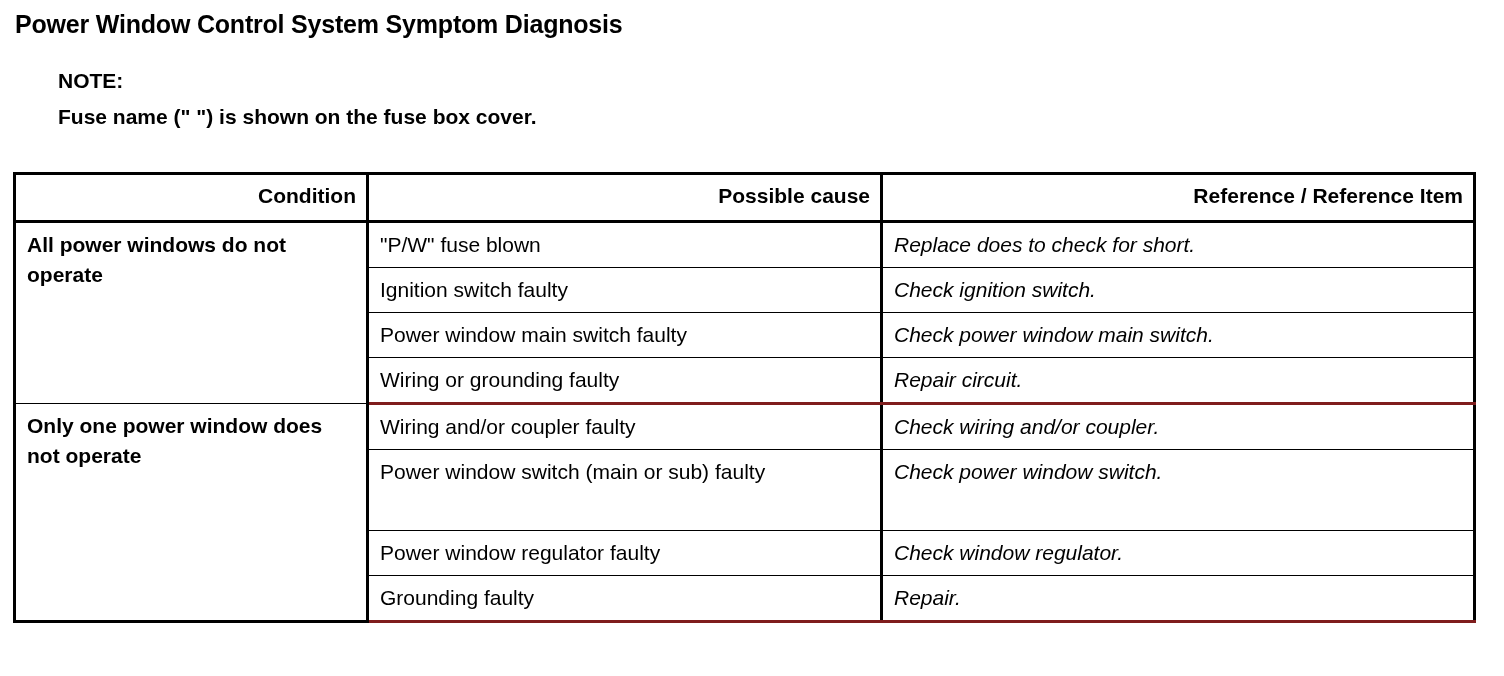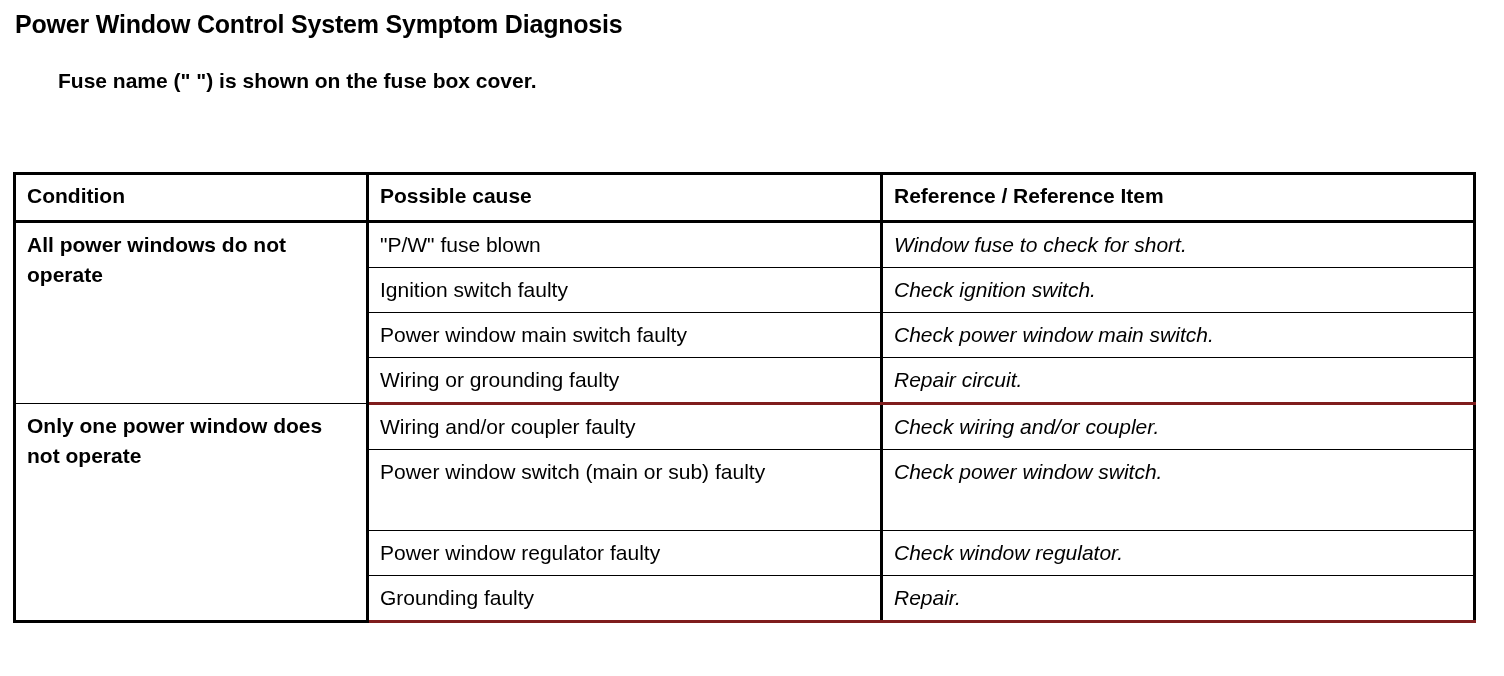--- a/index.html
+++ b/index.html
@@ -67,21 +67,21 @@
     line-height: 30px;
   }
 
   
   table.diag-table {
     border: 3px solid #000;
   }
 
   
   table.diag-table thead th {
-    text-align: left;
+    text-align: right;
     font-weight: bold;
     height: 34px;
     padding-top: 6px;
     padding-bottom: 5px;
     border-bottom: 3px solid #000;
   }
 
   
   table.diag-table th.sep-right,
   table.diag-table td.sep-right {
@@ -116,20 +116,21 @@
   
   td.tall-cell { line-height: 30px; }
   tr.tall-row td { height: 66px; }
 </style>
 </head>
 <body>
 
 <div class="page-title">Power Window Control System Symptom Diagnosis</div>
 
 <div class="note-block">
+  <span class="note-line">NOTE:</span>
   <span class="note-line">Fuse name (" ") is shown on the fuse box cover.</span>
 </div>
 
 <div class="diag-table-wrap">
   <table class="diag-table">
     <colgroup>
       <col class="c-condition">
       <col class="c-cause">
       <col class="c-correct">
     </colgroup>
@@ -138,21 +139,21 @@
         <th class="sep-right">Condition</th>
         <th class="sep-right">Possible cause</th>
         <th>Reference / Reference Item</th>
       </tr>
     </thead>
     <tbody>
 
       <tr>
         <td class="cond-cell sep-right" rowspan="4">All power windows do not operate</td>
         <td class="cause-cell sep-right">"P/W" fuse blown</td>
-        <td class="correct-cell">Window fuse to check for short.</td>
+        <td class="correct-cell">Replace does to check for short.</td>
       </tr>
       <tr>
         <td class="cause-cell sep-right">Ignition switch faulty</td>
         <td class="correct-cell">Check ignition switch.</td>
       </tr>
       <tr>
         <td class="cause-cell sep-right">Power window main switch faulty</td>
         <td class="correct-cell">Check power window main switch.</td>
       </tr>
       <tr class="group-end">

